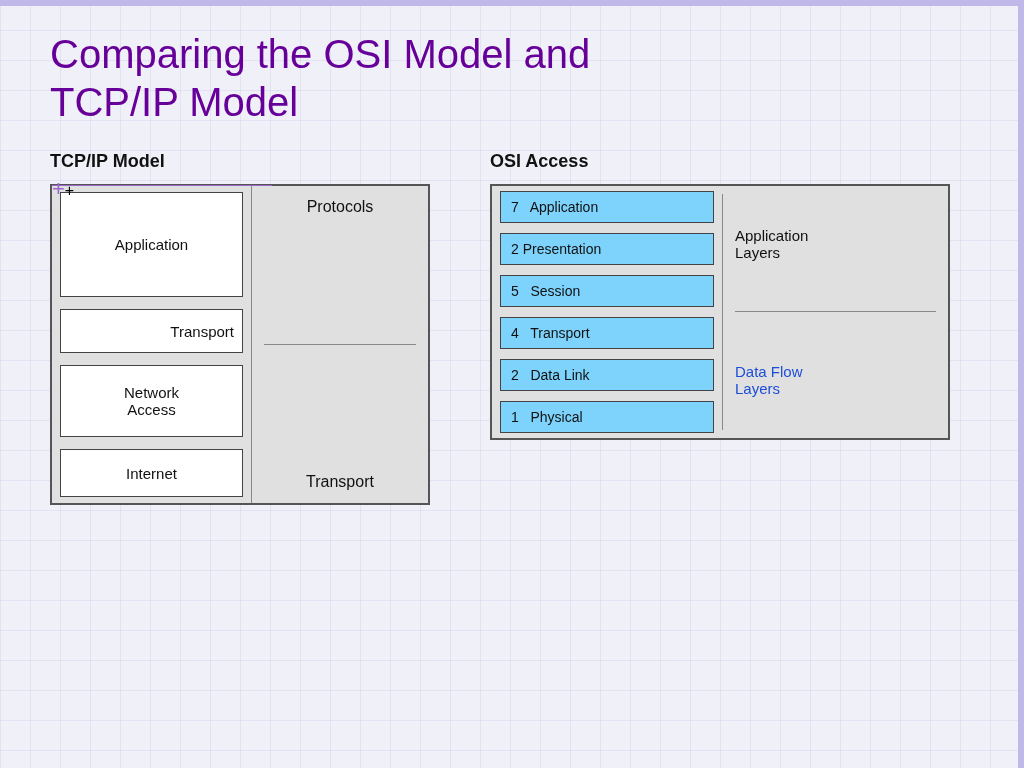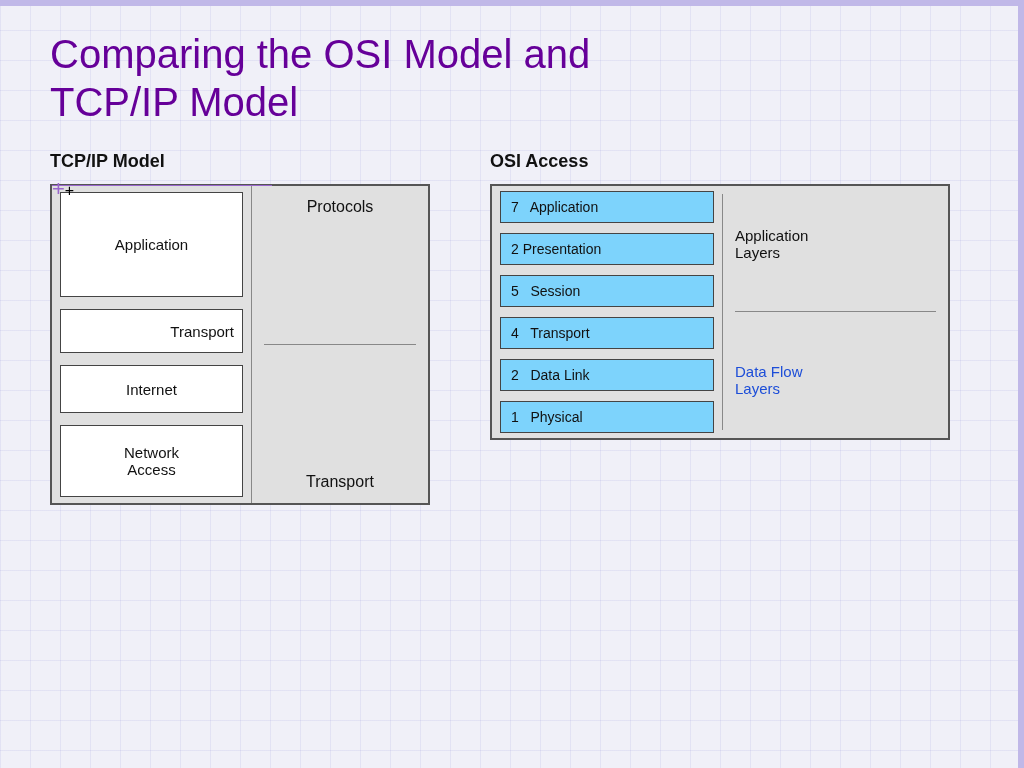--- a/index.html
+++ b/index.html
@@ -222,25 +222,25 @@
     <div class="tcpip-section">
       <div class="model-title">TCP/IP Model</div>
       <div class="tcpip-diagram">
         <div class="tcpip-left">
           <div class="tcpip-box tcpip-app-box">
             <span>Application</span>
           </div>
           <div class="tcpip-box tcpip-transport-box">
             <span>Transport</span>
           </div>
+          <div class="tcpip-box tcpip-netaccess-box">
+            Network<br>Access
+          </div>
           <div class="tcpip-box tcpip-internet-box">
             <span>Internet</span>
-          </div>
-          <div class="tcpip-box tcpip-netaccess-box">
-            Network<br>Access
           </div>
         </div>
         <div class="tcpip-right">
           <div class="tcpip-right-label">Protocols</div>
           <div class="tcpip-right-divider"></div>
           <div class="tcpip-right-label">Transport</div>
         </div>
       </div>
     </div>
 

